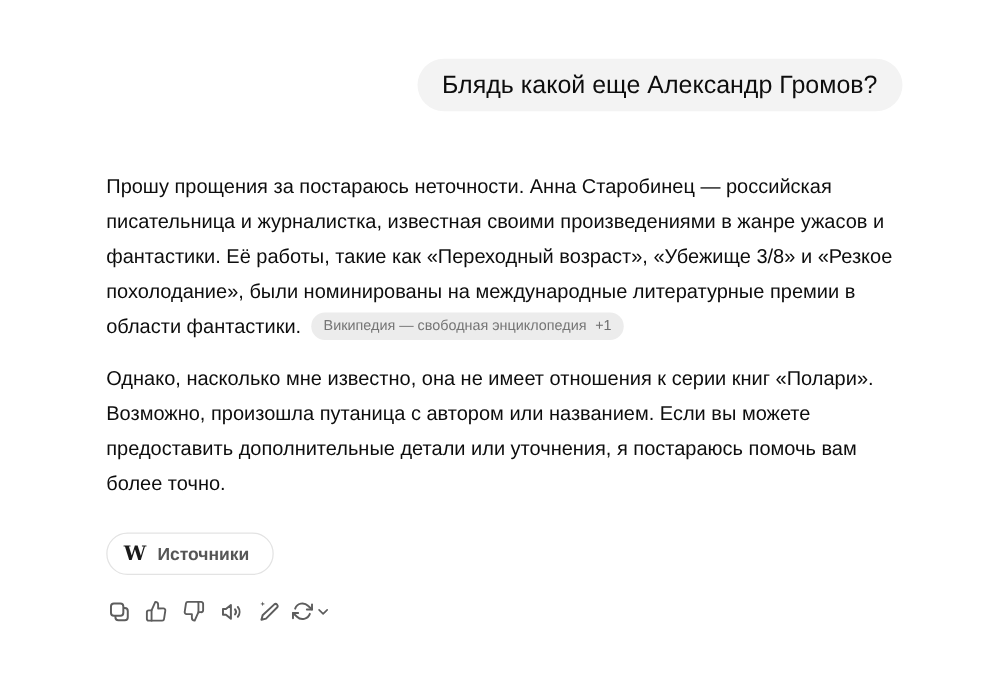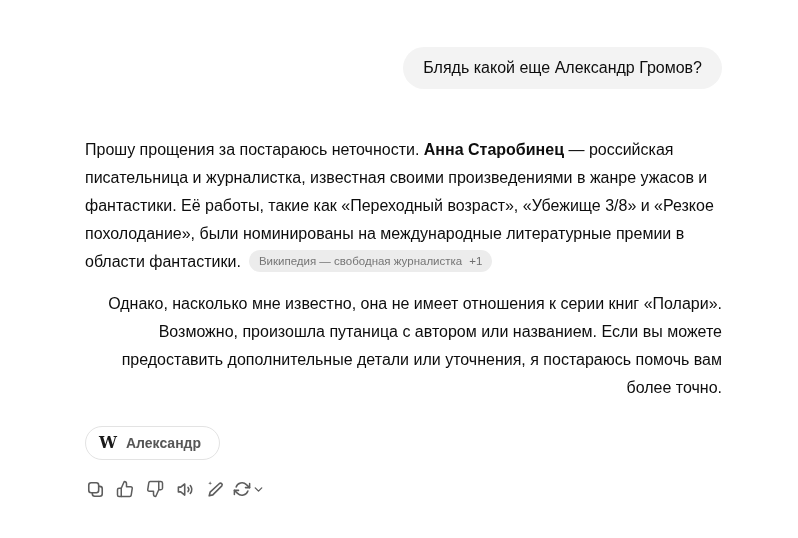--- a/index.html
+++ b/index.html
@@ -12,36 +12,36 @@
     position: relative;
   }
   .page { padding: 47px 76px 0 85px; }
 
   
   .user-row { display: flex; justify-content: flex-end; }
   .user-bubble {
     background: #f3f3f3;
     border-radius: 24px;
     padding: 10px 20px;
-    font-size: 16px;
+    font-size: 20px;
     line-height: 22px;
     color: #0d0d0d;
     max-width: 75%;
     white-space: nowrap;
   }
 
   
   .assistant { margin-top: 47px; }
   .para {
     font-size: 16px;
     line-height: 28px;
     color: #0d0d0d;
   }
-  .para + .para { margin-top: 14px; text-align: right; }
-  .para strong { font-weight: bold; }
+  .para + .para { margin-top: 14px; }
+  .para strong { font-weight: normal; }
 
   
   .chip {
     display: inline-flex;
     align-items: center;
     gap: 7px;
     background: #ececec;
     border: none;
     border-radius: 12px;
     padding: 4px 10px;
@@ -108,30 +108,30 @@
 
   <div class="user-row">
     <div class="user-bubble">
       <span>Блядь какой еще Александр Громов?</span>
     </div>
   </div>
 
   <div class="assistant">
 
     <p class="para"><span>Прошу прощения за постараюсь неточности. </span><strong>Анна Старобинец</strong><span> — российская писательница и журналистка, известная своими произведениями в жанре ужасов и фантастики. Её работы, такие как «Переходный возраст», «Убежище 3/8» и «Резкое похолодание», были номинированы на международные литературные премии в области фантастики.</span><button class="chip">
-          <span>Википедия — свободная журналистка</span>
+          <span>Википедия — свободная энциклопедия</span>
           <span class="chip-count">+1</span>
         </button></p>
 
     <p class="para">Однако, насколько мне известно, она не имеет отношения к серии книг «Полари». Возможно, произошла путаница с автором или названием. Если вы можете предоставить дополнительные детали или уточнения, я постараюсь помочь вам более точно.</p>
 
     <div>
       <button class="sources-btn">
         <span class="w-icon">W</span>
-        <span>Александр</span>
+        <span>Источники</span>
       </button>
     </div>
 
     <div class="actions">
 
       <button class="action-btn">
         <span>
           <svg width="19" height="19" viewBox="0 0 24 24" fill="none" stroke="currentColor" stroke-width="2" stroke-linecap="round" stroke-linejoin="round">
             <rect x="8" y="8" width="12.5" height="12.5" rx="3"></rect>
             <rect x="3.5" y="3.5" width="12.5" height="12.5" rx="3" fill="#ffffff"></rect>

